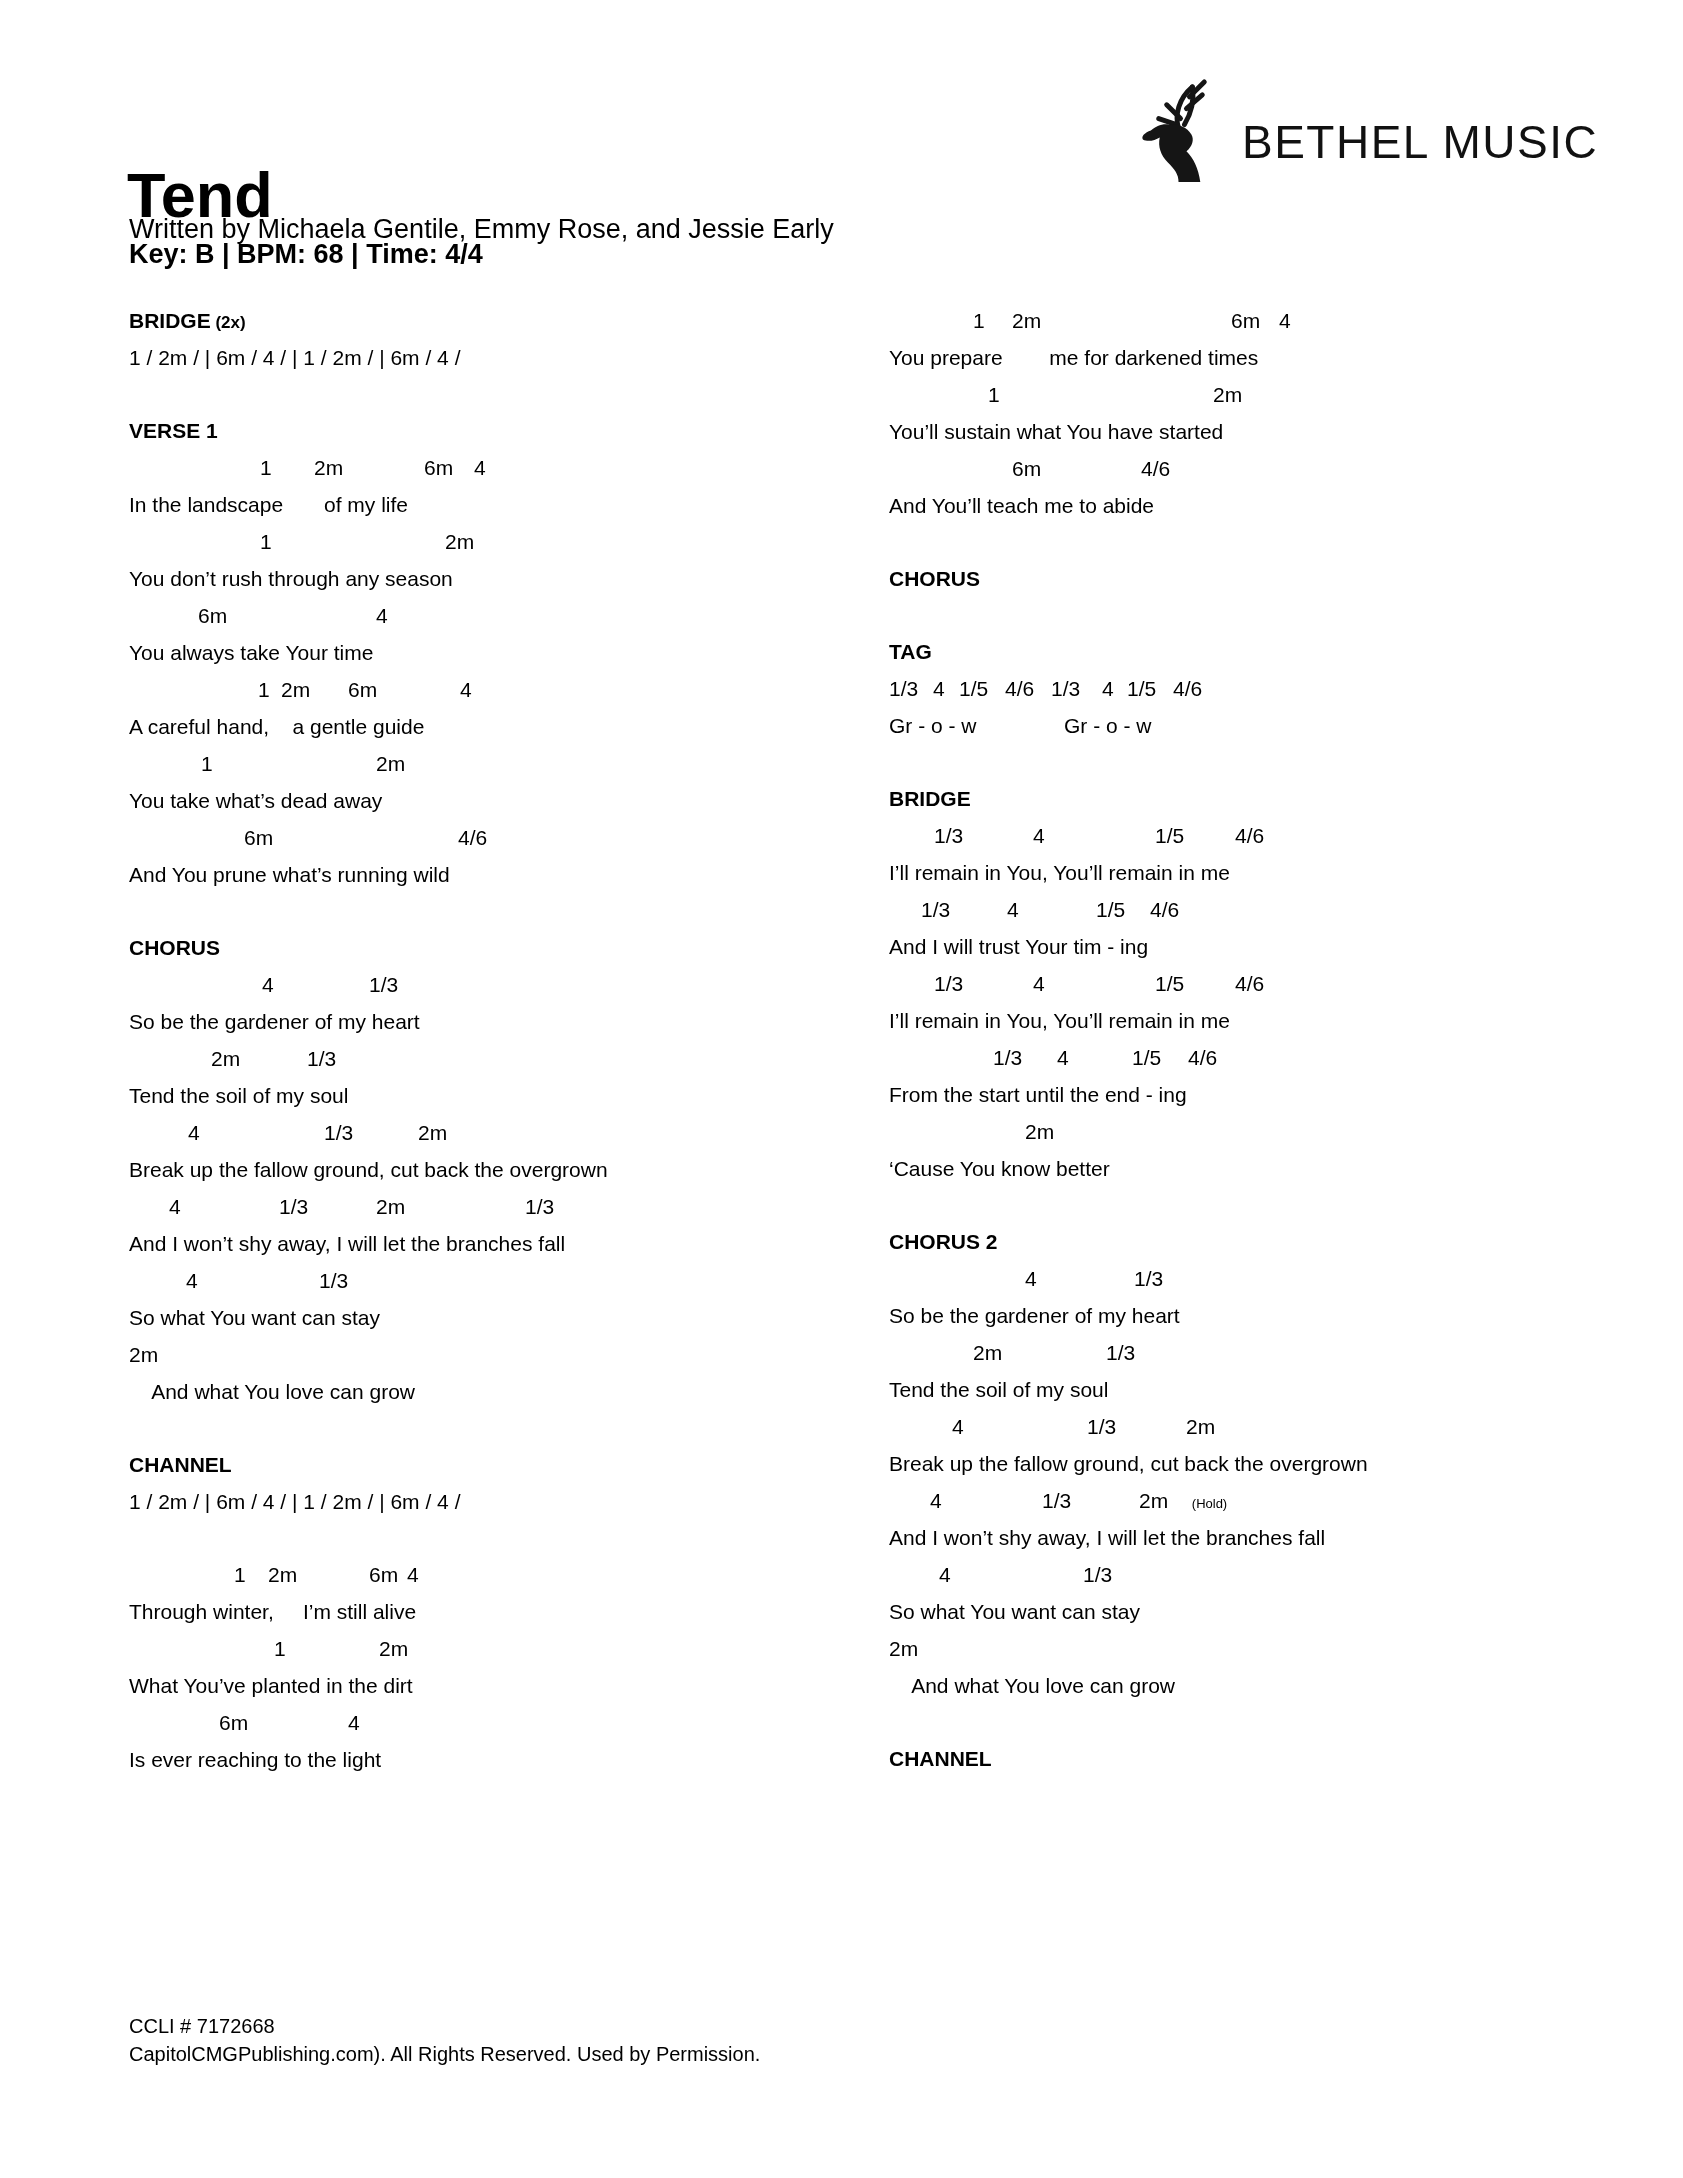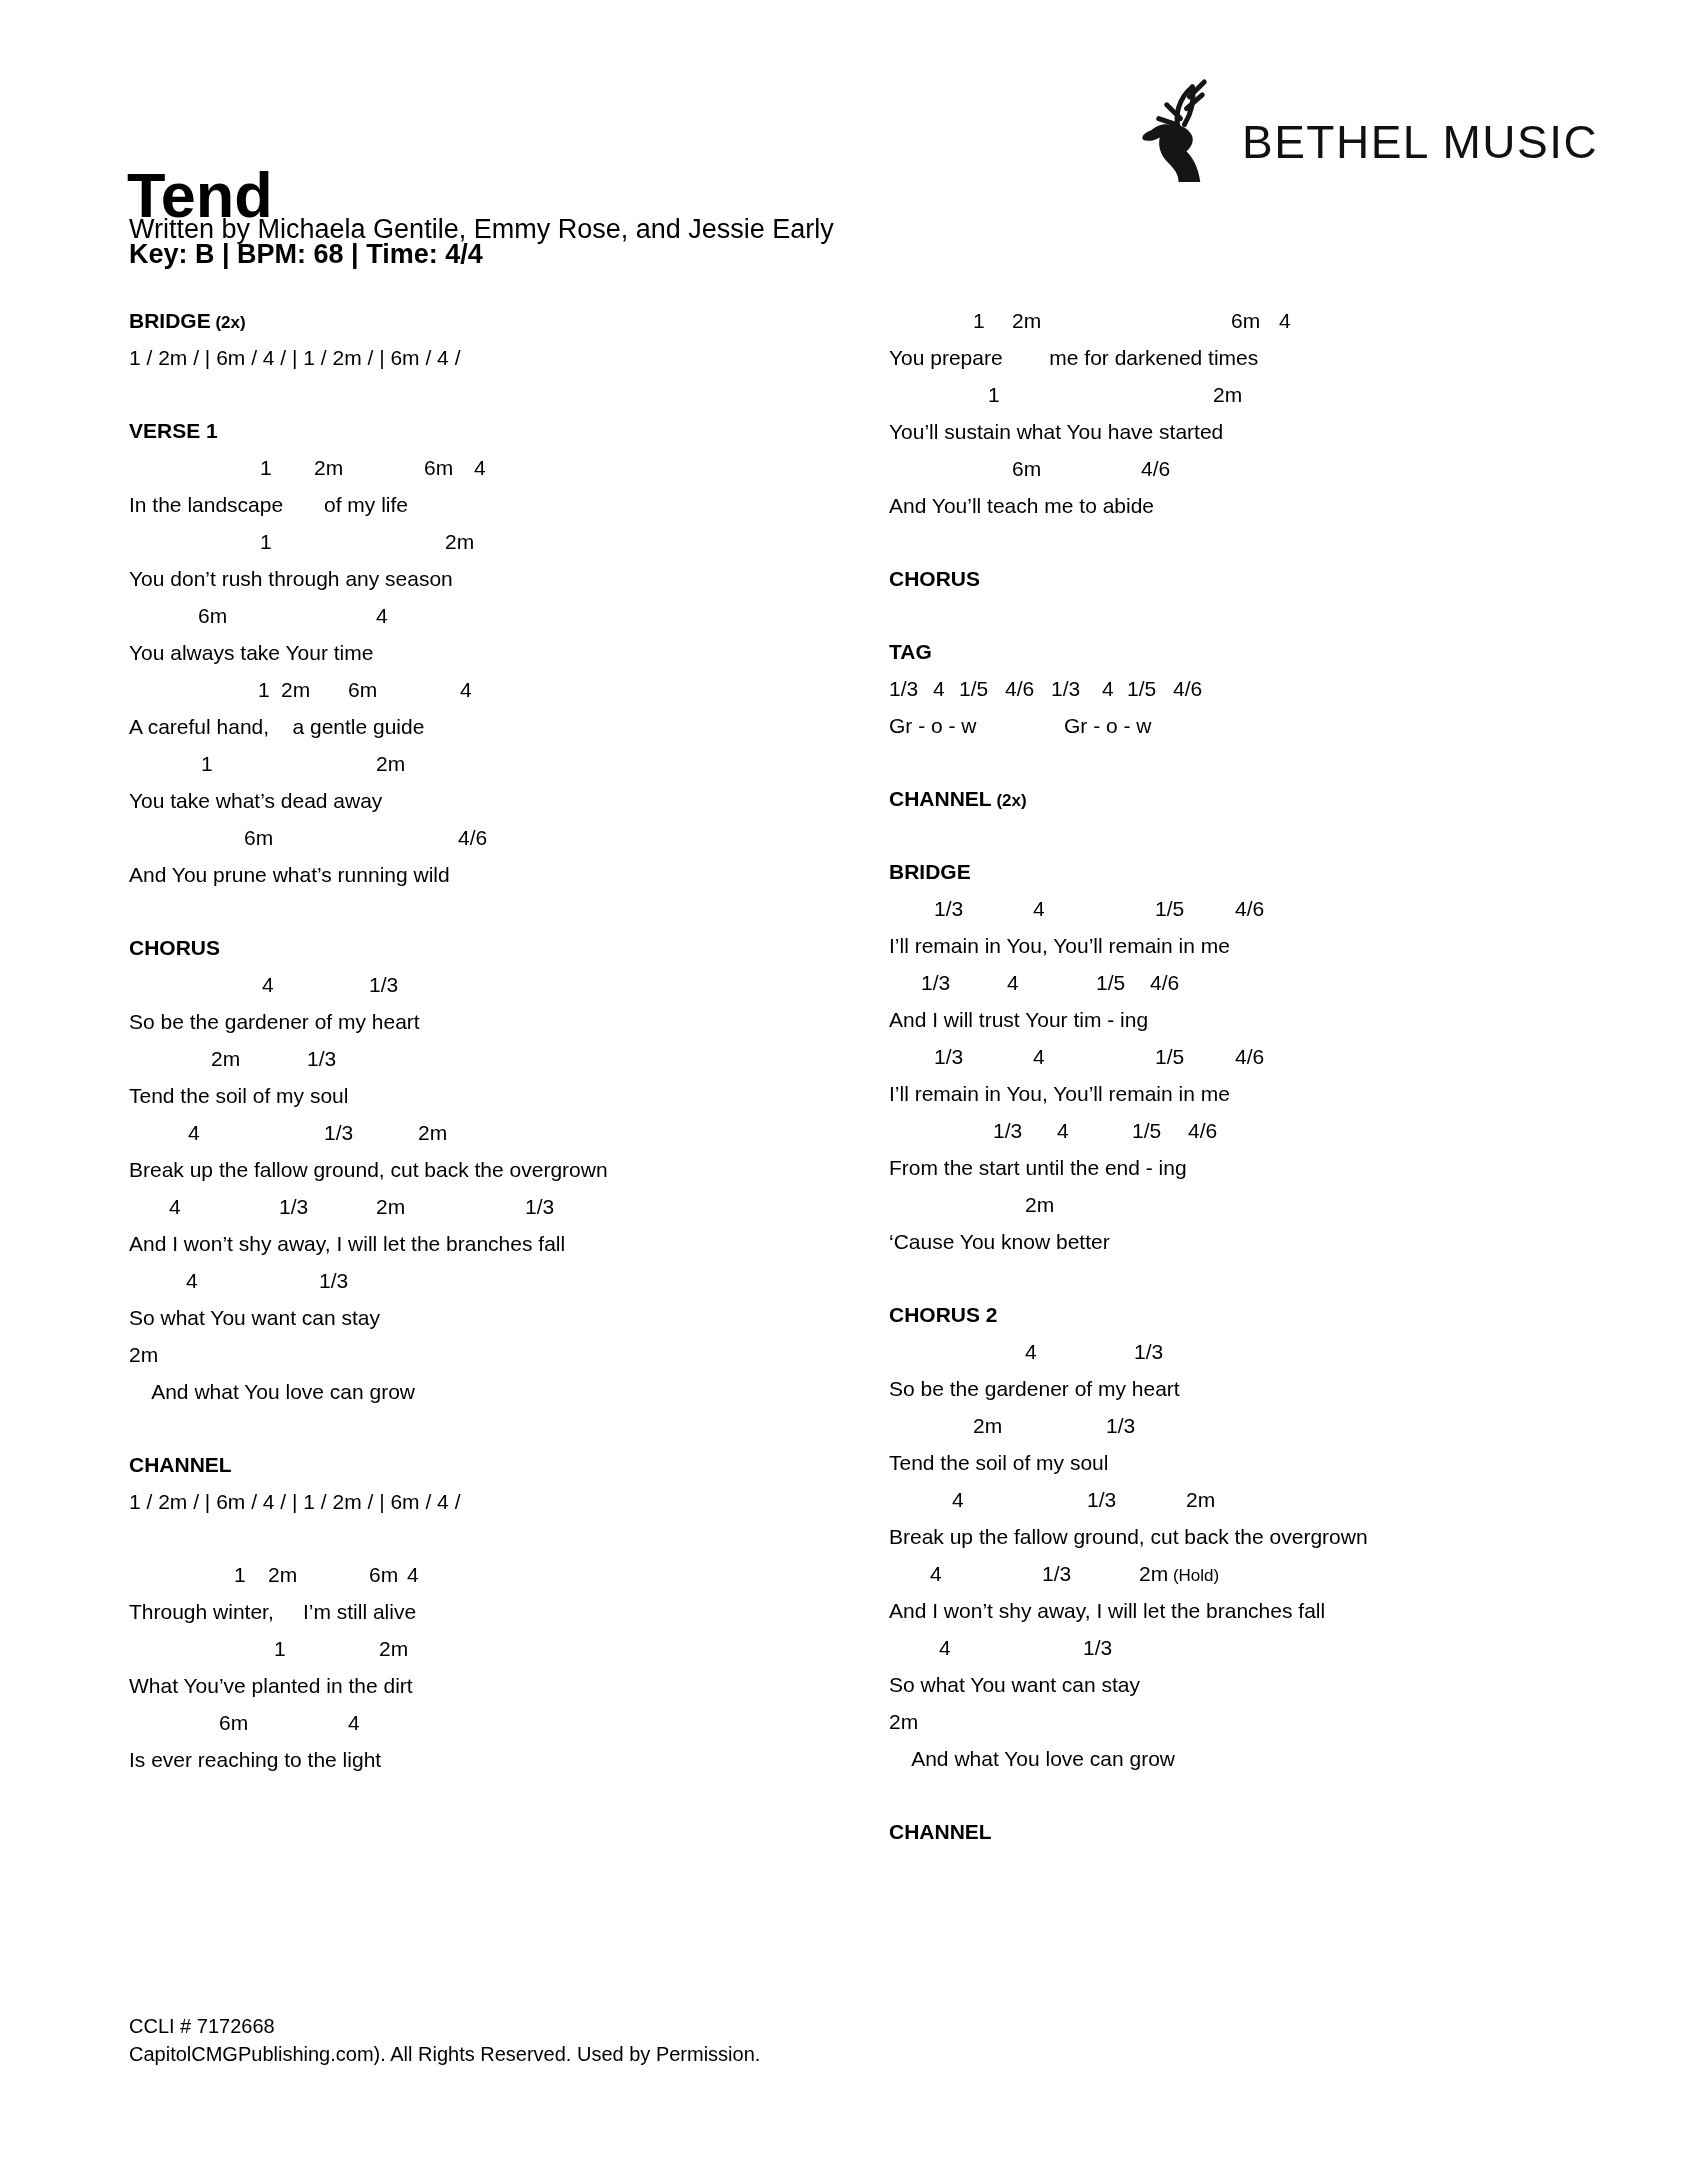--- a/index.html
+++ b/index.html
@@ -30,21 +30,21 @@
   .col-right{left:889px;width:752px;}
   .section{margin-top:36px;}
   .section.first{margin-top:0;}
   .line{
     position:relative;height:37px;line-height:37px;
     font-size:21px;white-space:pre;
   }
   .heading-line .section-heading{font-weight:700;}
   .section-suffix{font-weight:700;font-size:17px;}
   .chord{position:absolute;top:0;}
-  .note{font-size:17px;font-weight:400;}
+  .note{font-size:13px;font-weight:400;margin-left:20px;}
   .page-footer{position:absolute;left:129px;top:2012px;font-size:20px;line-height:28px;}
 </style>
 </head>
 <body>
 
 <div class="page">
 
   <h1 class="song-title">Tend</h1>
   <div class="byline">Written by Michaela Gentile, Emmy Rose, and Jessie Early</div>
   <div class="song-meta">Key: B | BPM: 68 | Time: 4/4</div>
@@ -123,23 +123,20 @@
       </div>
       <div class="section">
         <div class="line heading-line"><span class="section-heading">CHORUS</span></div>
       </div>
       <div class="section">
         <div class="line heading-line"><span class="section-heading">TAG</span></div>
         <div class="line chord-row"><span class="chord" style="left: 0px;">1/3</span><span class="chord" style="left: 44px;">4</span><span class="chord" style="left: 70px;">1/5</span><span class="chord" style="left: 116px;">4/6</span><span class="chord" style="left: 162px;">1/3</span><span class="chord" style="left: 213px;">4</span><span class="chord" style="left: 238px;">1/5</span><span class="chord" style="left: 284px;">4/6</span></div>
         <div class="line lyric">Gr - o - w               Gr - o - w</div>
       </div>
       <div class="section">
-        <div class="line heading-line"><span class="section-heading">CHANNEL</span><span class="section-suffix"> (2x)</span></div>
-      </div>
-      <div class="section">
         <div class="line heading-line"><span class="section-heading">BRIDGE</span></div>
         <div class="line chord-row"><span class="chord" style="left: 45px;">1/3</span><span class="chord" style="left: 144px;">4</span><span class="chord" style="left: 266px;">1/5</span><span class="chord" style="left: 346px;">4/6</span></div>
         <div class="line lyric">I’ll remain in You, You’ll remain in me</div>
         <div class="line chord-row"><span class="chord" style="left: 32px;">1/3</span><span class="chord" style="left: 118px;">4</span><span class="chord" style="left: 207px;">1/5</span><span class="chord" style="left: 261px;">4/6</span></div>
         <div class="line lyric">And I will trust Your tim - ing</div>
         <div class="line chord-row"><span class="chord" style="left: 45px;">1/3</span><span class="chord" style="left: 144px;">4</span><span class="chord" style="left: 266px;">1/5</span><span class="chord" style="left: 346px;">4/6</span></div>
         <div class="line lyric">I’ll remain in You, You’ll remain in me</div>
         <div class="line chord-row"><span class="chord" style="left: 104px;">1/3</span><span class="chord" style="left: 168px;">4</span><span class="chord" style="left: 243px;">1/5</span><span class="chord" style="left: 299px;">4/6</span></div>
         <div class="line lyric">From the start until the end - ing</div>
         <div class="line chord-row"><span class="chord" style="left: 136px;">2m</span></div>

